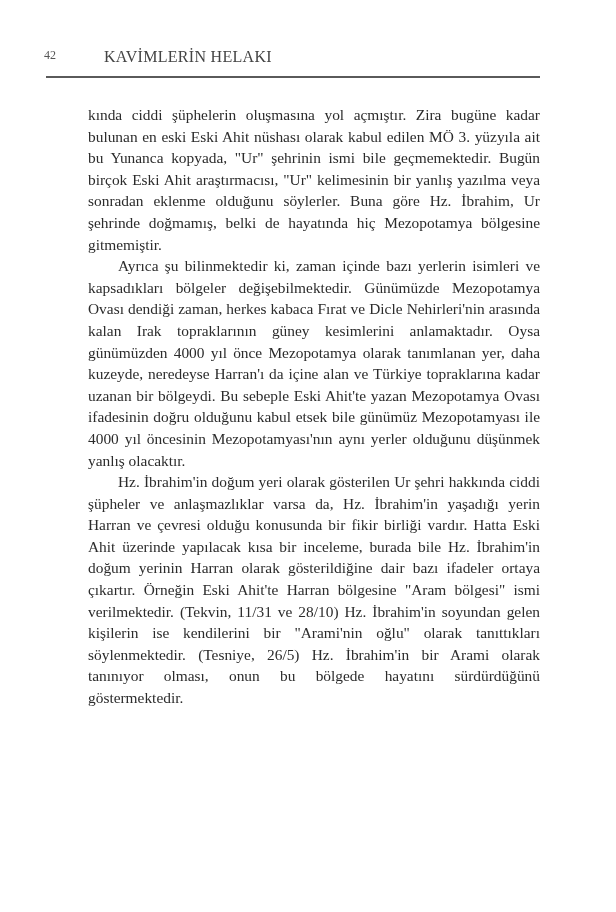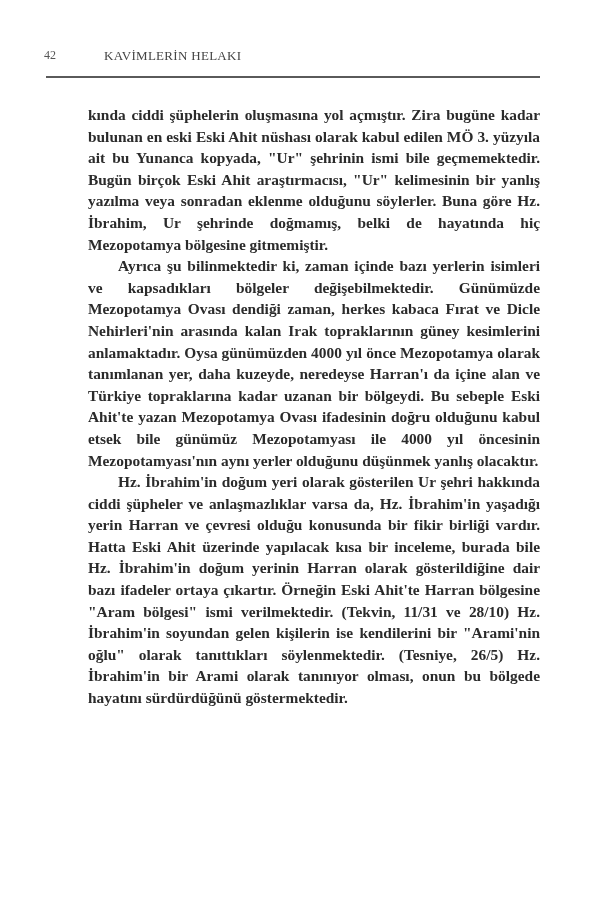--- a/index.html
+++ b/index.html
@@ -1,25 +1,25 @@
 <!DOCTYPE html>
 <html><head>
 <meta charset="utf-8">
 <style>
   html, body { margin: 0; padding: 0; background: #ffffff; }
   body { width: 616px; height: 912px; position: relative; overflow: hidden;
          font-family: "Liberation Serif", "DejaVu Serif", serif; color: #2a2a2a; }
   .header { position: absolute; left: 0; top: 48px; width: 616px; height: 20px; }
   .page-number { position: absolute; left: 44px; top: 0; font-size: 12px; color: #555; }
-  .running-title { position: absolute; left: 104px; top: 0; font-size: 13px; color: #444; letter-spacing: 0.3px; }
+  .running-title { position: absolute; left: 104px; top: 0; font-size: 16px; color: #444; letter-spacing: 0.3px; }
   .rule { position: absolute; left: 46px; top: 76px; width: 494px; height: 2px; background: #5a5a5a; }
   .body-text { position: absolute; left: 88px; top: 104px; width: 452px;
                font-size: 15.4px; line-height: 21.6px; text-align: justify;
                hyphens: manual; color: #2b2b2b; }
-  .body-text p { margin: 0; font-weight: bold; }
+  .body-text p { margin: 0; }
   .body-text p.indent { text-indent: 30px; }
 </style>
 </head>
 <body>
 
 <div class="header">
   <span class="page-number">42</span>
   <span class="running-title">KAVİMLERİN HELAKI</span>
 </div>
 <div class="rule"></div>

